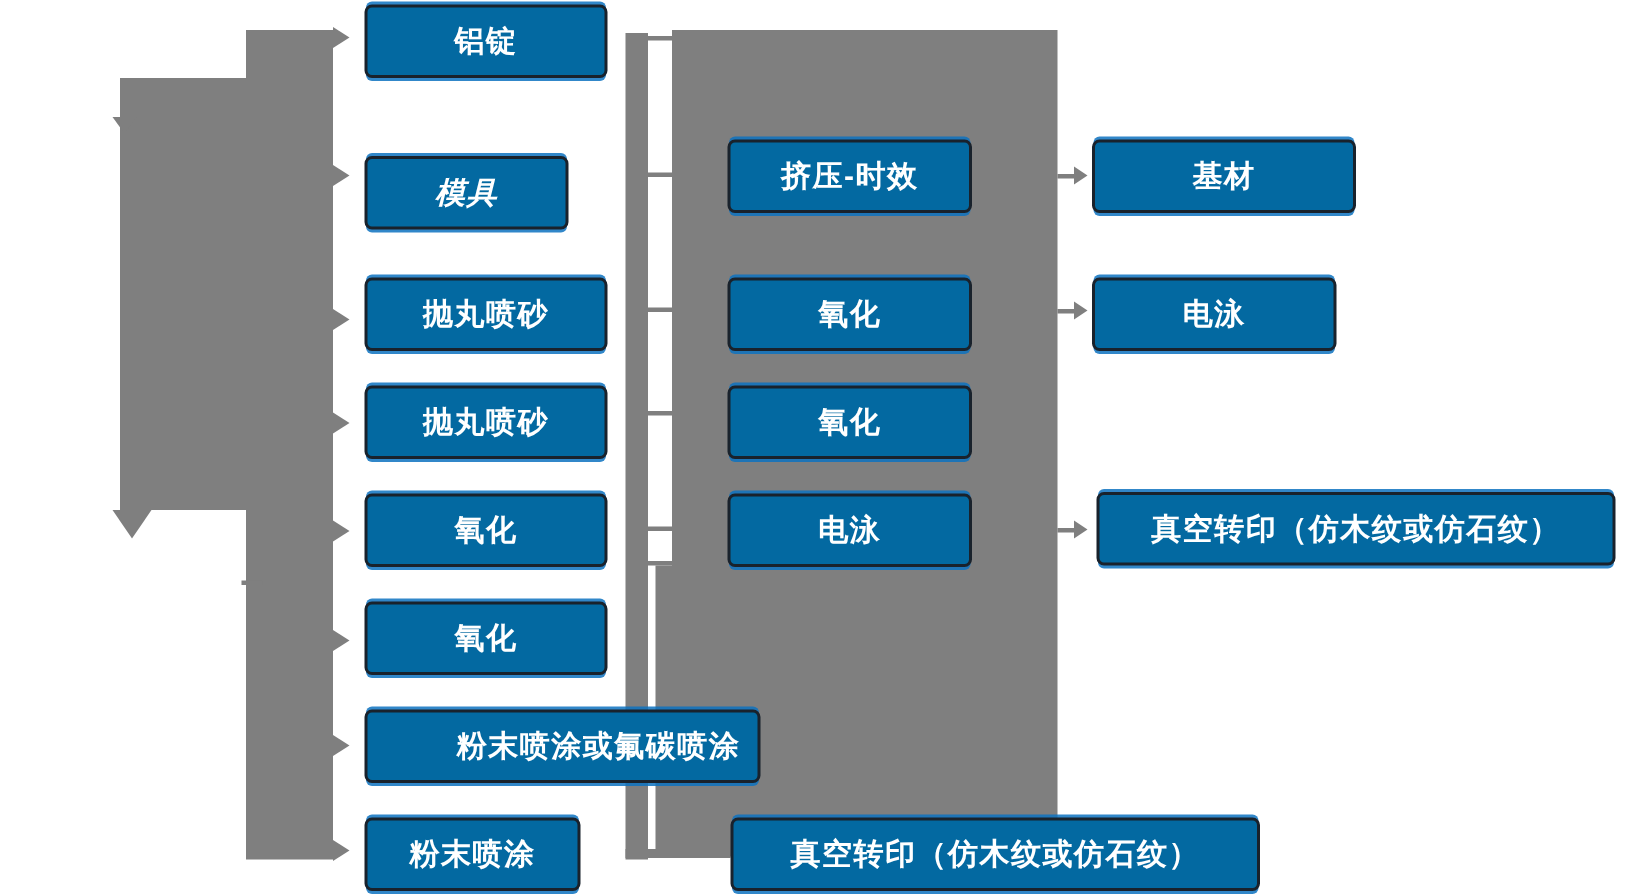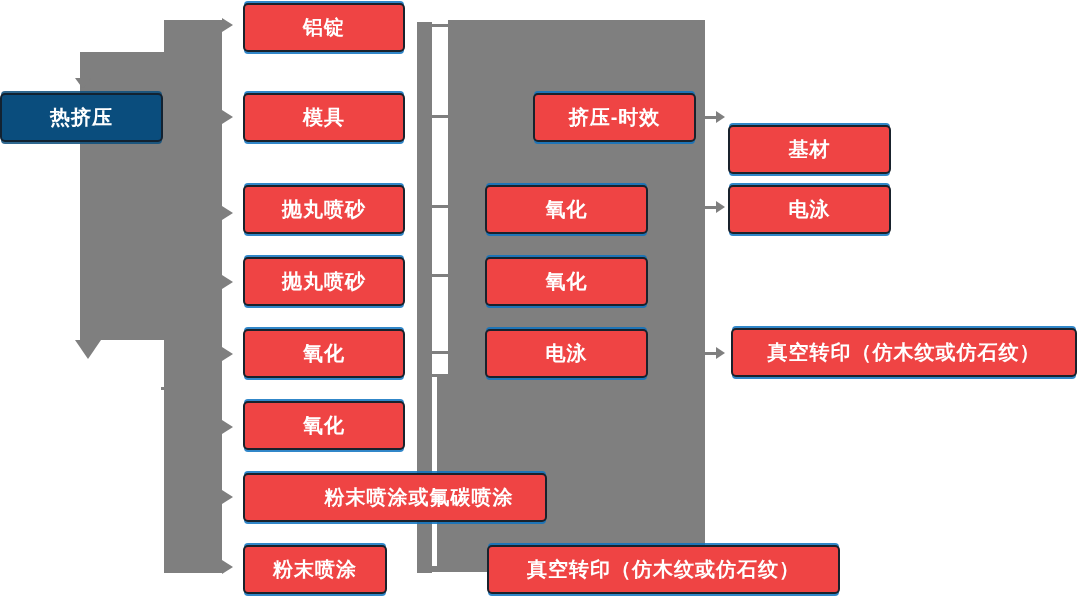--- a/index.html
+++ b/index.html
@@ -15,21 +15,21 @@
   .arr-down-sm{border-left:8px solid transparent;border-right:8px solid transparent;border-top:11px solid #7f7f7f;}
   .arr-down{border-left:13px solid transparent;border-right:13px solid transparent;border-top:19px solid #7f7f7f;}
   
   .node{
     position:absolute;height:49px;z-index:2;
     display:flex;align-items:center;justify-content:center;
     color:#ffffff;font-size:20px;font-weight:700;letter-spacing:1px;
     border:2px solid #19222c;border-radius:5px;box-sizing:border-box;
     white-space:nowrap;
   }
-  .bright{background:#ef4444;box-shadow:0 3px 0 -1px rgba(13,114,191,.85),0 -3px 0 -1px rgba(13,114,191,.85);}
+  .bright{background:#0369a1;box-shadow:0 3px 0 -1px rgba(13,114,191,.85),0 -3px 0 -1px rgba(13,114,191,.85);}
   .dark{background:#0a4d7d;border-color:#122231;box-shadow:0 3px 0 -1px rgba(10,77,125,.85),0 -3px 0 -1px rgba(10,77,125,.85);}
 </style>
 </head>
 <body>
 
 <div id="stage">
 
   <div class="pipe" style="left:80px;top:52px;width:93px;height:288px;"></div>
   <div class="arr arr-down-sm" style="left:75px;top:78px;"></div>
   <div class="arr arr-down" style="left:75px;top:340px;"></div>
@@ -57,34 +57,33 @@
 
   <div class="pipe" style="left:448px;top:20px;width:257px;height:551px;"></div>
 
   <div class="pipe" style="left:705px;top:116px;width:12px;height:3px;"></div>
   <div class="arr arr-right-sm" style="left:716px;top:111px;"></div>
   <div class="pipe" style="left:705px;top:206px;width:12px;height:3px;"></div>
   <div class="arr arr-right-sm" style="left:716px;top:201px;"></div>
   <div class="pipe" style="left:705px;top:352px;width:12px;height:3px;"></div>
   <div class="arr arr-right-sm" style="left:716px;top:347px;"></div>
 
-  <div class="node dark" style="left:0px;top:93px;width:163px;">热挤压</div>
 
   <div class="node bright" style="left:243px;top:3px;width:162px;">铝锭</div>
-  <div class="node bright" style="left:243px;top:93px;width:162px;">模具</div>
+  <div class="node bright" style="left:243px;top:104px;width:136px;font-style:italic;">模具</div>
   <div class="node bright" style="left:243px;top:185px;width:162px;">抛丸喷砂</div>
   <div class="node bright" style="left:243px;top:257px;width:162px;">抛丸喷砂</div>
   <div class="node bright" style="left:243px;top:329px;width:162px;">氧化</div>
   <div class="node bright" style="left:243px;top:401px;width:162px;">氧化</div>
-  <div class="node bright" style="left:243px;top:473px;width:304px;padding-left:48px;">粉末喷涂或氟碳喷涂</div>
+  <div class="node bright" style="left:243px;top:473px;width:264px;padding-left:48px;">粉末喷涂或氟碳喷涂</div>
   <div class="node bright" style="left:243px;top:545px;width:144px;">粉末喷涂</div>
 
-  <div class="node bright" style="left:485px;top:93px;width:163px;margin-left:48px;">挤压-时效</div>
+  <div class="node bright" style="left:485px;top:93px;width:163px;">挤压-时效</div>
   <div class="node bright" style="left:485px;top:185px;width:163px;">氧化</div>
   <div class="node bright" style="left:485px;top:257px;width:163px;">氧化</div>
   <div class="node bright" style="left:485px;top:329px;width:163px;">电泳</div>
   <div class="node bright" style="left:487px;top:545px;width:353px;">真空转印（仿木纹或仿石纹）</div>
 
-  <div class="node bright" style="left:728px;top:93px;width:163px;margin-top:32px;">基材</div>
+  <div class="node bright" style="left:728px;top:93px;width:176px;">基材</div>
   <div class="node bright" style="left:728px;top:185px;width:163px;">电泳</div>
   <div class="node bright" style="left:731px;top:328px;width:346px;">真空转印（仿木纹或仿石纹）</div>
 
 </div>
 
 </body></html>

